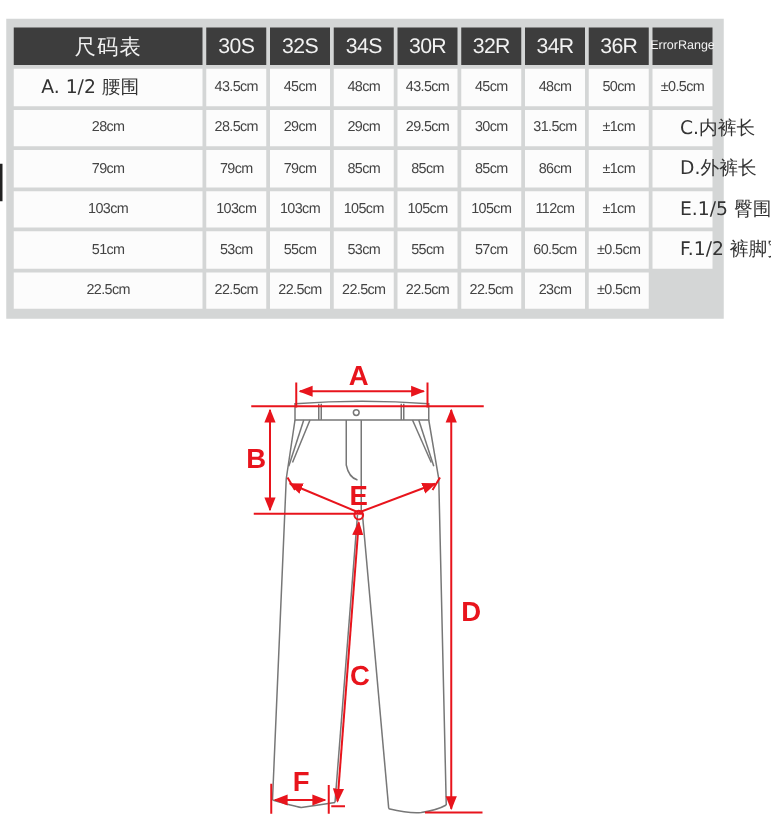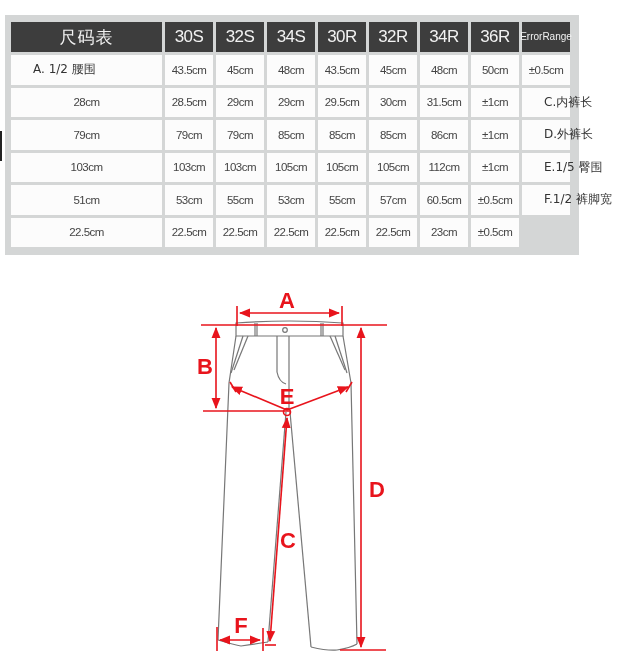--- a/index.html
+++ b/index.html
@@ -9,21 +9,21 @@
   .panel { position: absolute; left: 5px; top: 15px; width: 574px; height: 240px; background: #d4d6d6; }
   .grid { position: absolute; left: 11px; top: 22px; display: grid;
           grid-template-columns: 151px repeat(8, 48px);
           grid-template-rows: 30px repeat(6, 29.5px);
           column-gap: 3px; row-gap: 3px; }
   .cell { background: #fcfcfc; display: flex; align-items: center; justify-content: center;
           font-family: "Liberation Sans", sans-serif; font-size: 11.5px; color: #444; letter-spacing: -0.5px; white-space: nowrap; }
   .hcell { background: #3d3d3d; color: #f2f2f2; font-family: "Liberation Sans", sans-serif; font-size: 17px; letter-spacing: -0.5px; }
   .hcell.title { font-family: "DejaVu Sans", sans-serif; font-size: 17px; letter-spacing: 1px; }
   .hcell.err { font-size: 10px; line-height: 10px; flex-direction: row; letter-spacing: 0; }
-  .label { justify-content: flex-start; padding-left: 22px; font-family: "DejaVu Sans", sans-serif; font-size: 12px; color: #333; letter-spacing: 0; }
+  .label { justify-content: flex-start; padding-left: 22px; font-family: "DejaVu Sans", sans-serif; font-size: 15px; color: #333; letter-spacing: 0; }
   .diagram { position: absolute; left: 0; top: 270px; width: 617px; height: 399px; }
 </style>
 </head>
 <body>
 
 <div class="left-mark"></div>
 
 <div class="panel"></div>
 <div class="grid">
 

